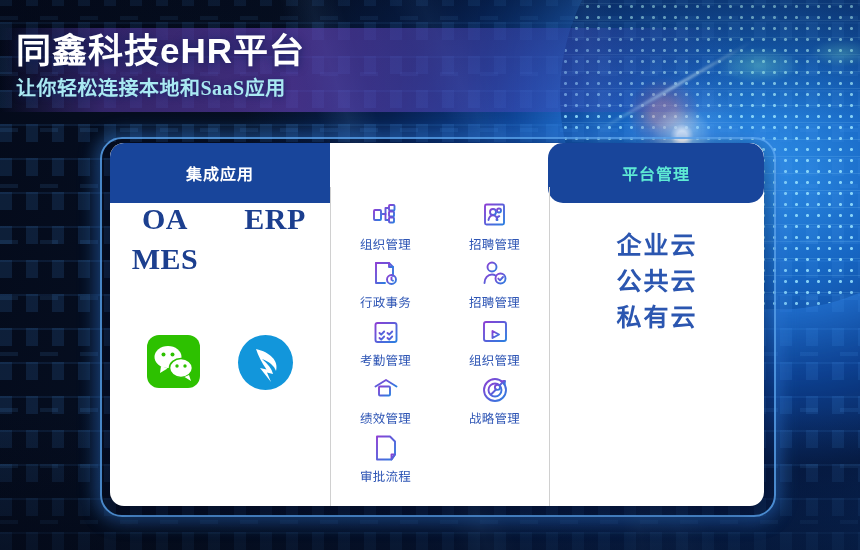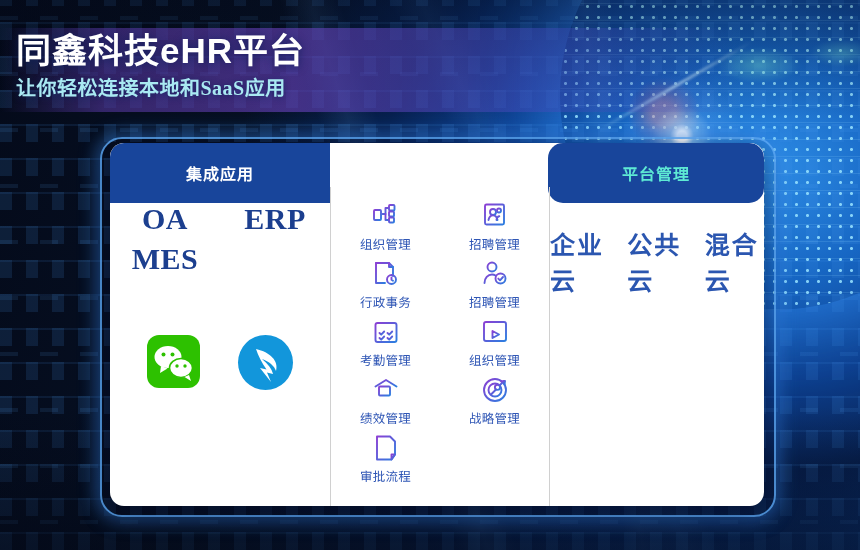--- a/index.html
+++ b/index.html
@@ -158,21 +158,21 @@
     position:absolute;left:0;top:14px;width:218px;
     display:grid;grid-template-columns:1fr 1fr;row-gap:6px;
   }
   .cell{display:flex;flex-direction:column;align-items:center;gap:3px;}
   .cell .ic{width:30px;height:30px;display:block;}
   .cell .lb{font-size:12.5px;font-weight:400;color:#2f56b5;letter-spacing:.3px;white-space:nowrap;}
 
   
   .clouds{
     position:absolute;left:0;top:38px;width:214px;
-    display:flex;flex-direction:row;align-items:center;gap:18px;
+    display:flex;flex-direction:column;align-items:center;
   }
   .cloud{font-size:25px;font-weight:700;color:#2b56b0;letter-spacing:2px;}
 </style>
 </head>
 <body>
 
 <div class="stage">
 
   <div class="bg-base"></div>
   <div class="bg-chips"></div>
@@ -350,19 +350,19 @@
             <div class="lb">审批流程</div>
           </div>
 
         </div>
       </div>
 
       <div class="col-right">
         <div class="clouds">
           <div class="cloud">企业云</div>
           <div class="cloud">公共云</div>
-          <div class="cloud">混合云</div>
+          <div class="cloud">私有云</div>
         </div>
       </div>
 
     </div>
   </div>
 </div>
 
 </body></html>

